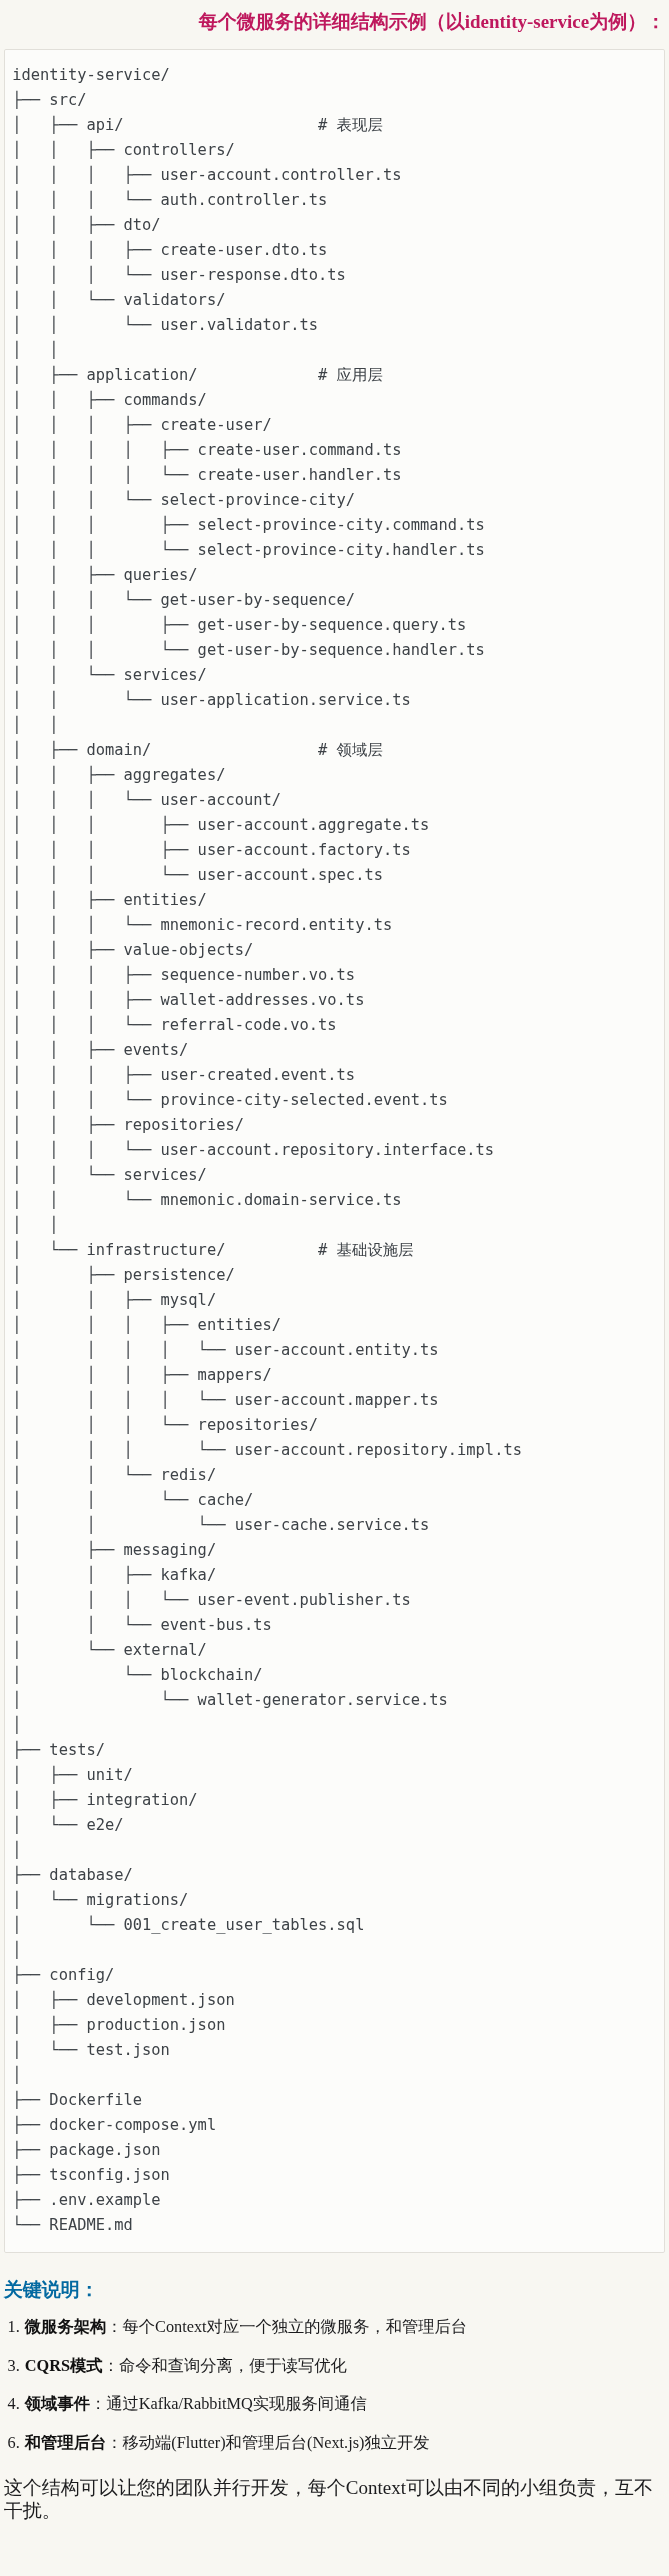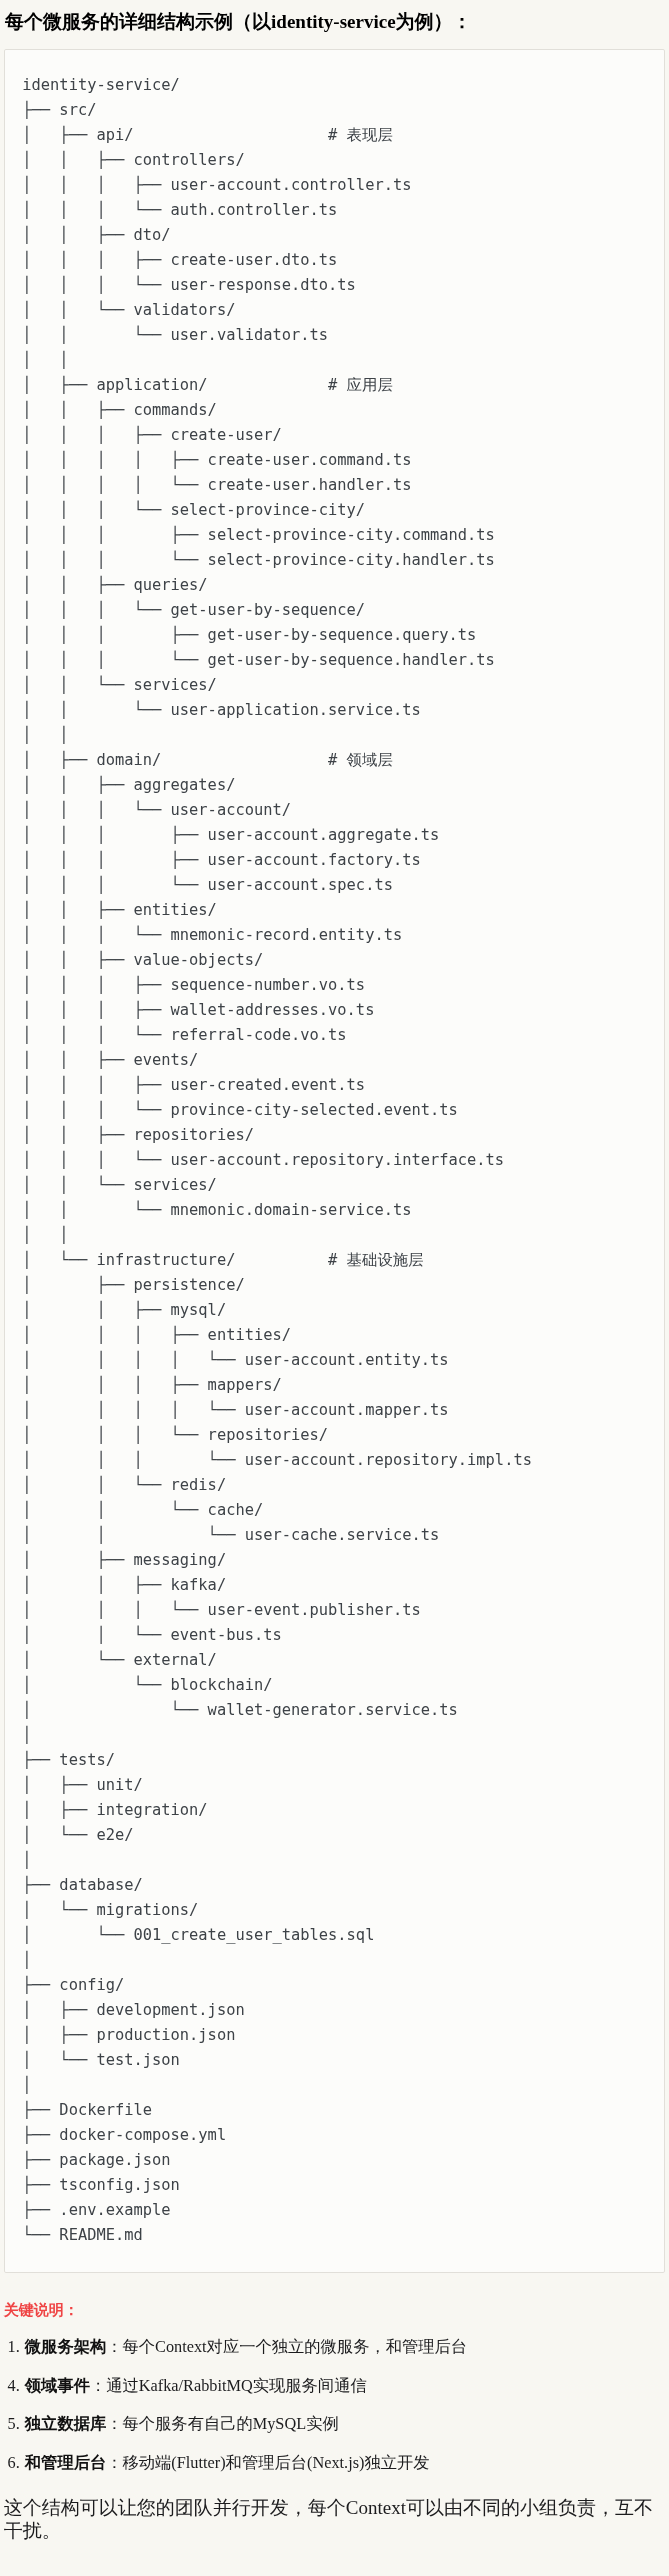--- a/index.html
+++ b/index.html
@@ -13,46 +13,47 @@
     box-sizing: border-box;
     padding: 6.3px 3.8px 17.5px 3.8px;
     font-family: "Liberation Serif", serif;
     color: #1c1c1e;
   }
   .doc-title {
     margin: 1.3px 0 0 1.3px;
     font-size: 19px;
     line-height: 27.5px;
     font-weight: bold;
-    color: #000000;
+    color: #be185d;
     font-family: "Liberation Serif", serif;
+    text-align: right;
   }
   .code-block {
     margin-top: 13.8px;
     background: #fcfcfa;
     border: 0.6px solid #e1dfd9;
     border-radius: 1.9px;
     padding: 13px 7.5px 14.4px 7.5px;
     box-sizing: border-box;
     overflow: hidden;
   }
   .code-block pre {
-    margin: 10px;
+    margin: 0;
     font-family: "DejaVu Sans Mono", monospace;
     font-size: 15.4px;
     line-height: 25px;
     color: #3d4247;
     white-space: pre;
   }
   .notes-heading {
     margin: 24px 0 0 0;
-    font-size: 15px;
+    font-size: 19px;
     line-height: 26px;
     font-weight: bold;
-    color: #ef4444;
+    color: #0369a1;
   }
   .notes-list {
     margin: 12.5px 0 0 0;
     padding: 0 0 0 3.8px;
     list-style: none;
   }
   .notes-list li {
     font-size: 16.3px;
     line-height: 22.5px;
     margin-bottom: 16.3px;
@@ -167,21 +168,21 @@
 ├── package.json
 ├── tsconfig.json
 ├── .env.example
 └── README.md</pre>
   </div>
 
   <h2 class="notes-heading">关键说明：</h2>
 
   <ol class="notes-list">
     <li><span class="num">1.</span><strong>微服务架构</strong><span>：每个Context对应一个独立的微服务，和管理后台</span></li>
+    <li><span class="num">3.</span><strong>CQRS模式</strong><span>：命令和查询分离，便于读写优化</span></li>
     <li><span class="num">4.</span><strong>领域事件</strong><span>：通过Kafka/RabbitMQ实现服务间通信</span></li>
-    <li><span class="num">5.</span><strong>独立数据库</strong><span>：每个服务有自己的MySQL实例</span></li>
     <li><span class="num">6.</span><strong>和管理后台</strong><span>：移动端(Flutter)和管理后台(Next.js)独立开发</span></li>
   </ol>
 
   <p class="closing">这个结构可以让您的团队并行开发，每个Context可以由不同的小组负责，互不干扰。</p>
 
 </div>
 
 
 </body></html>

